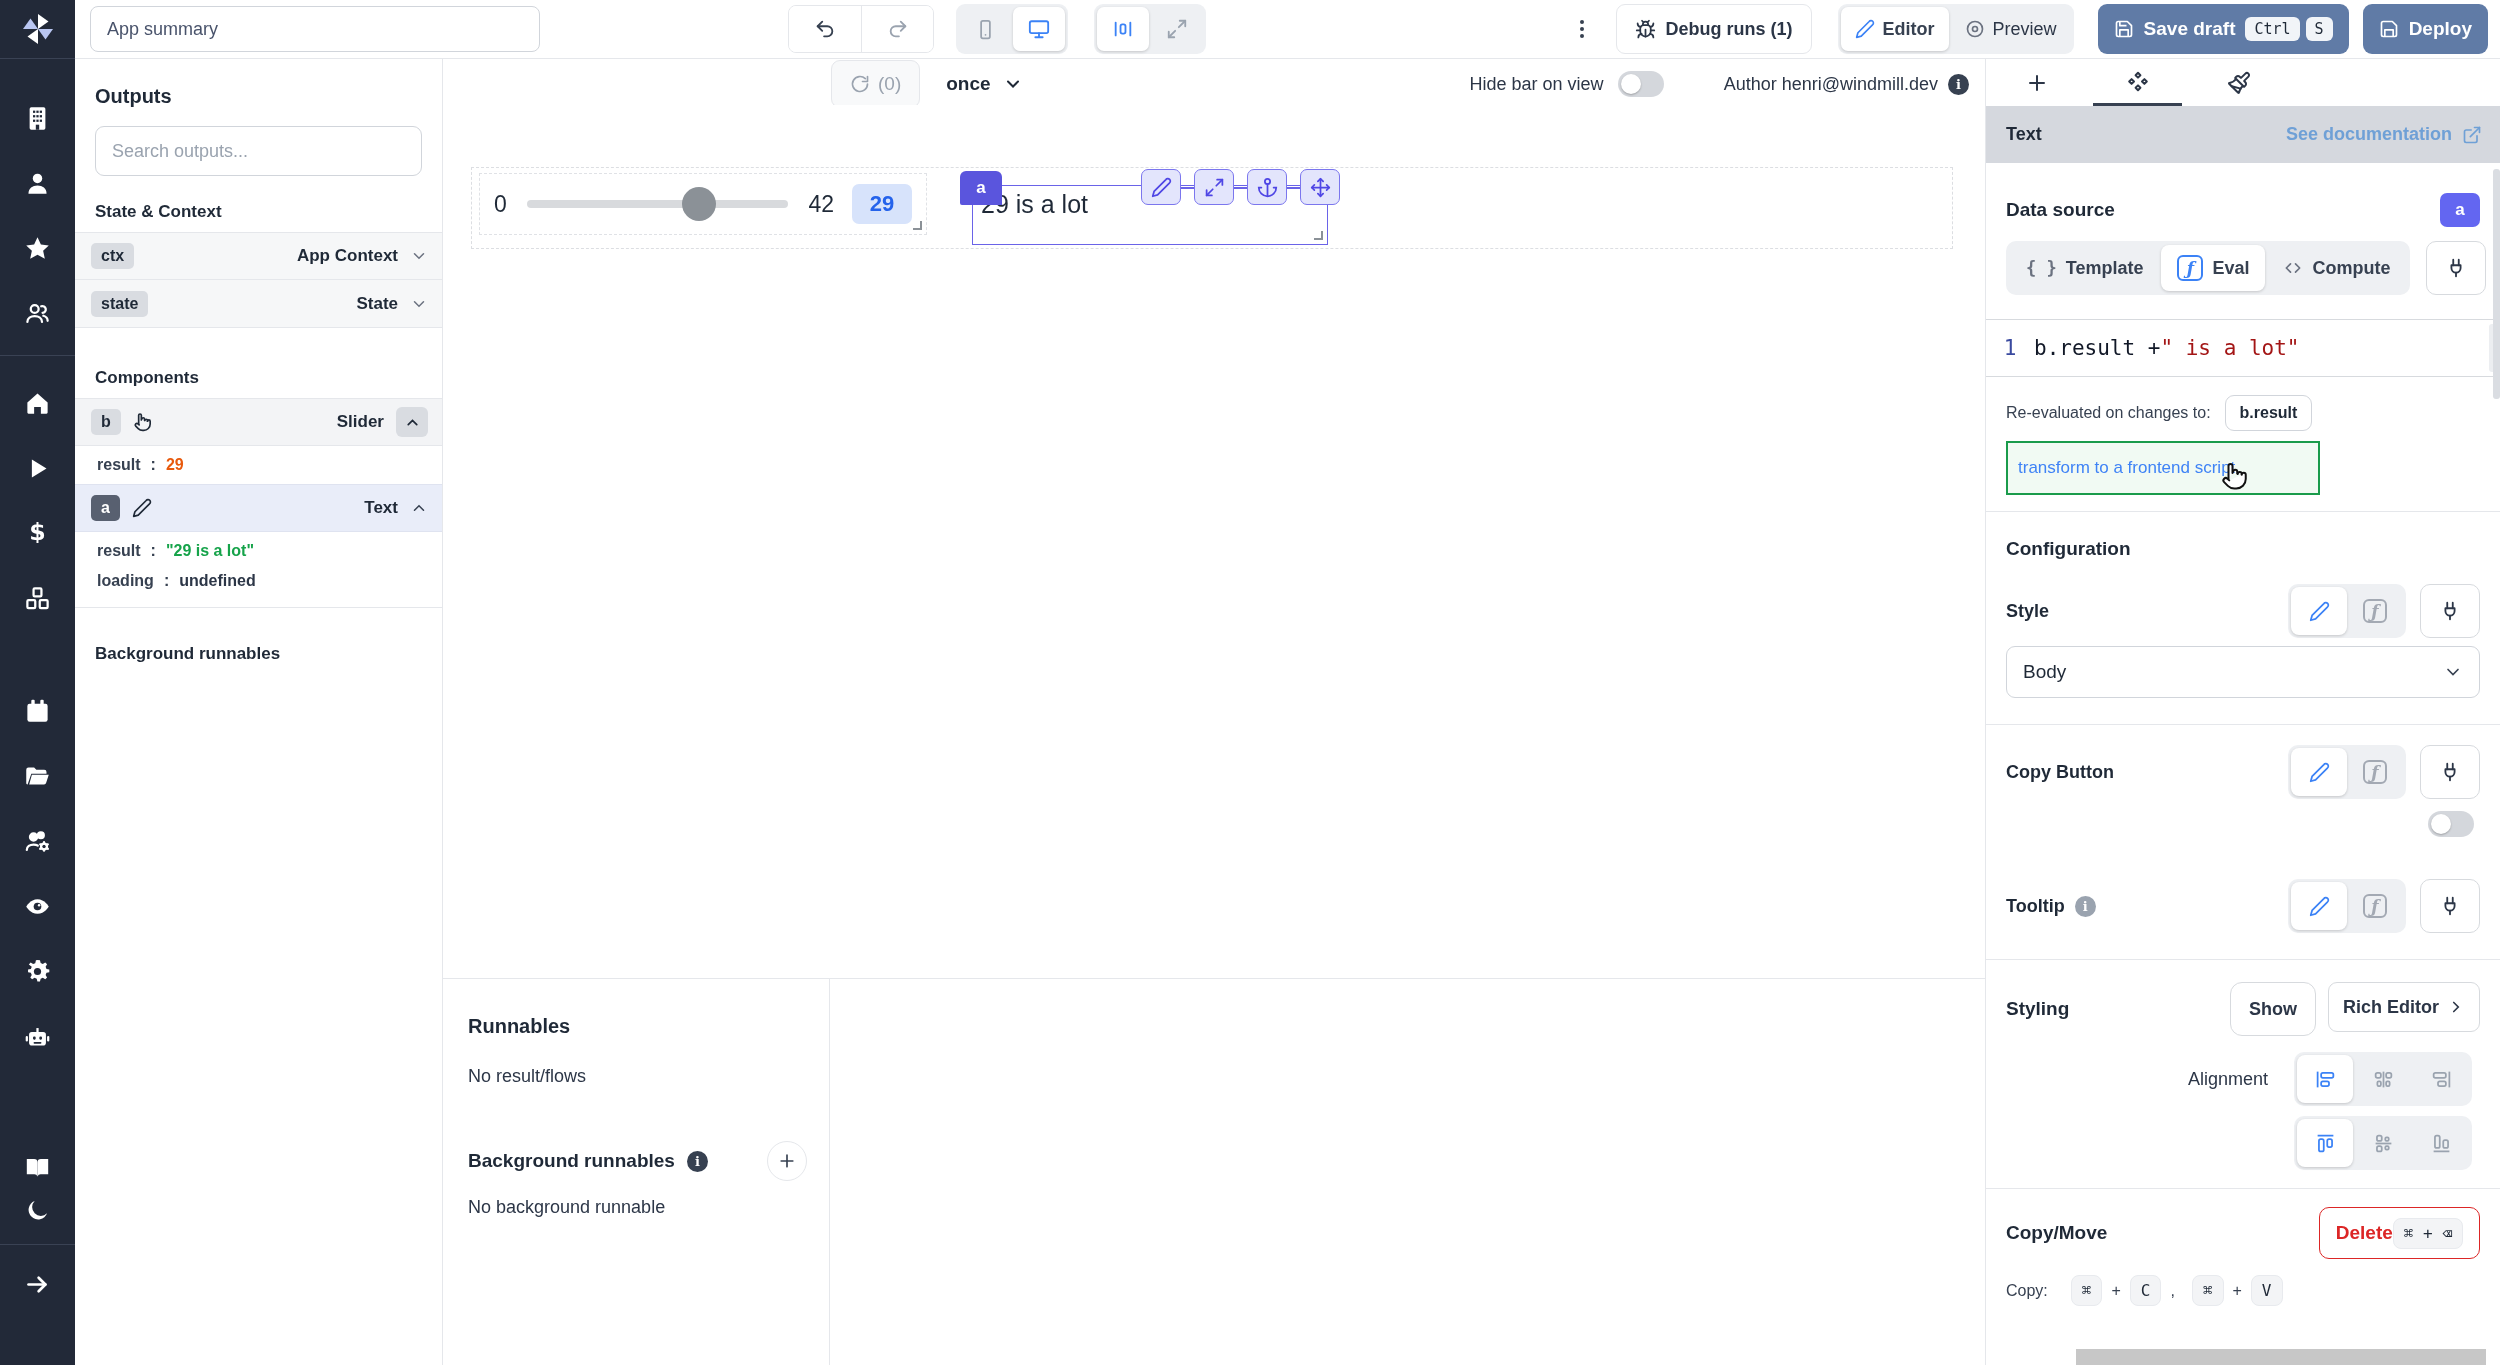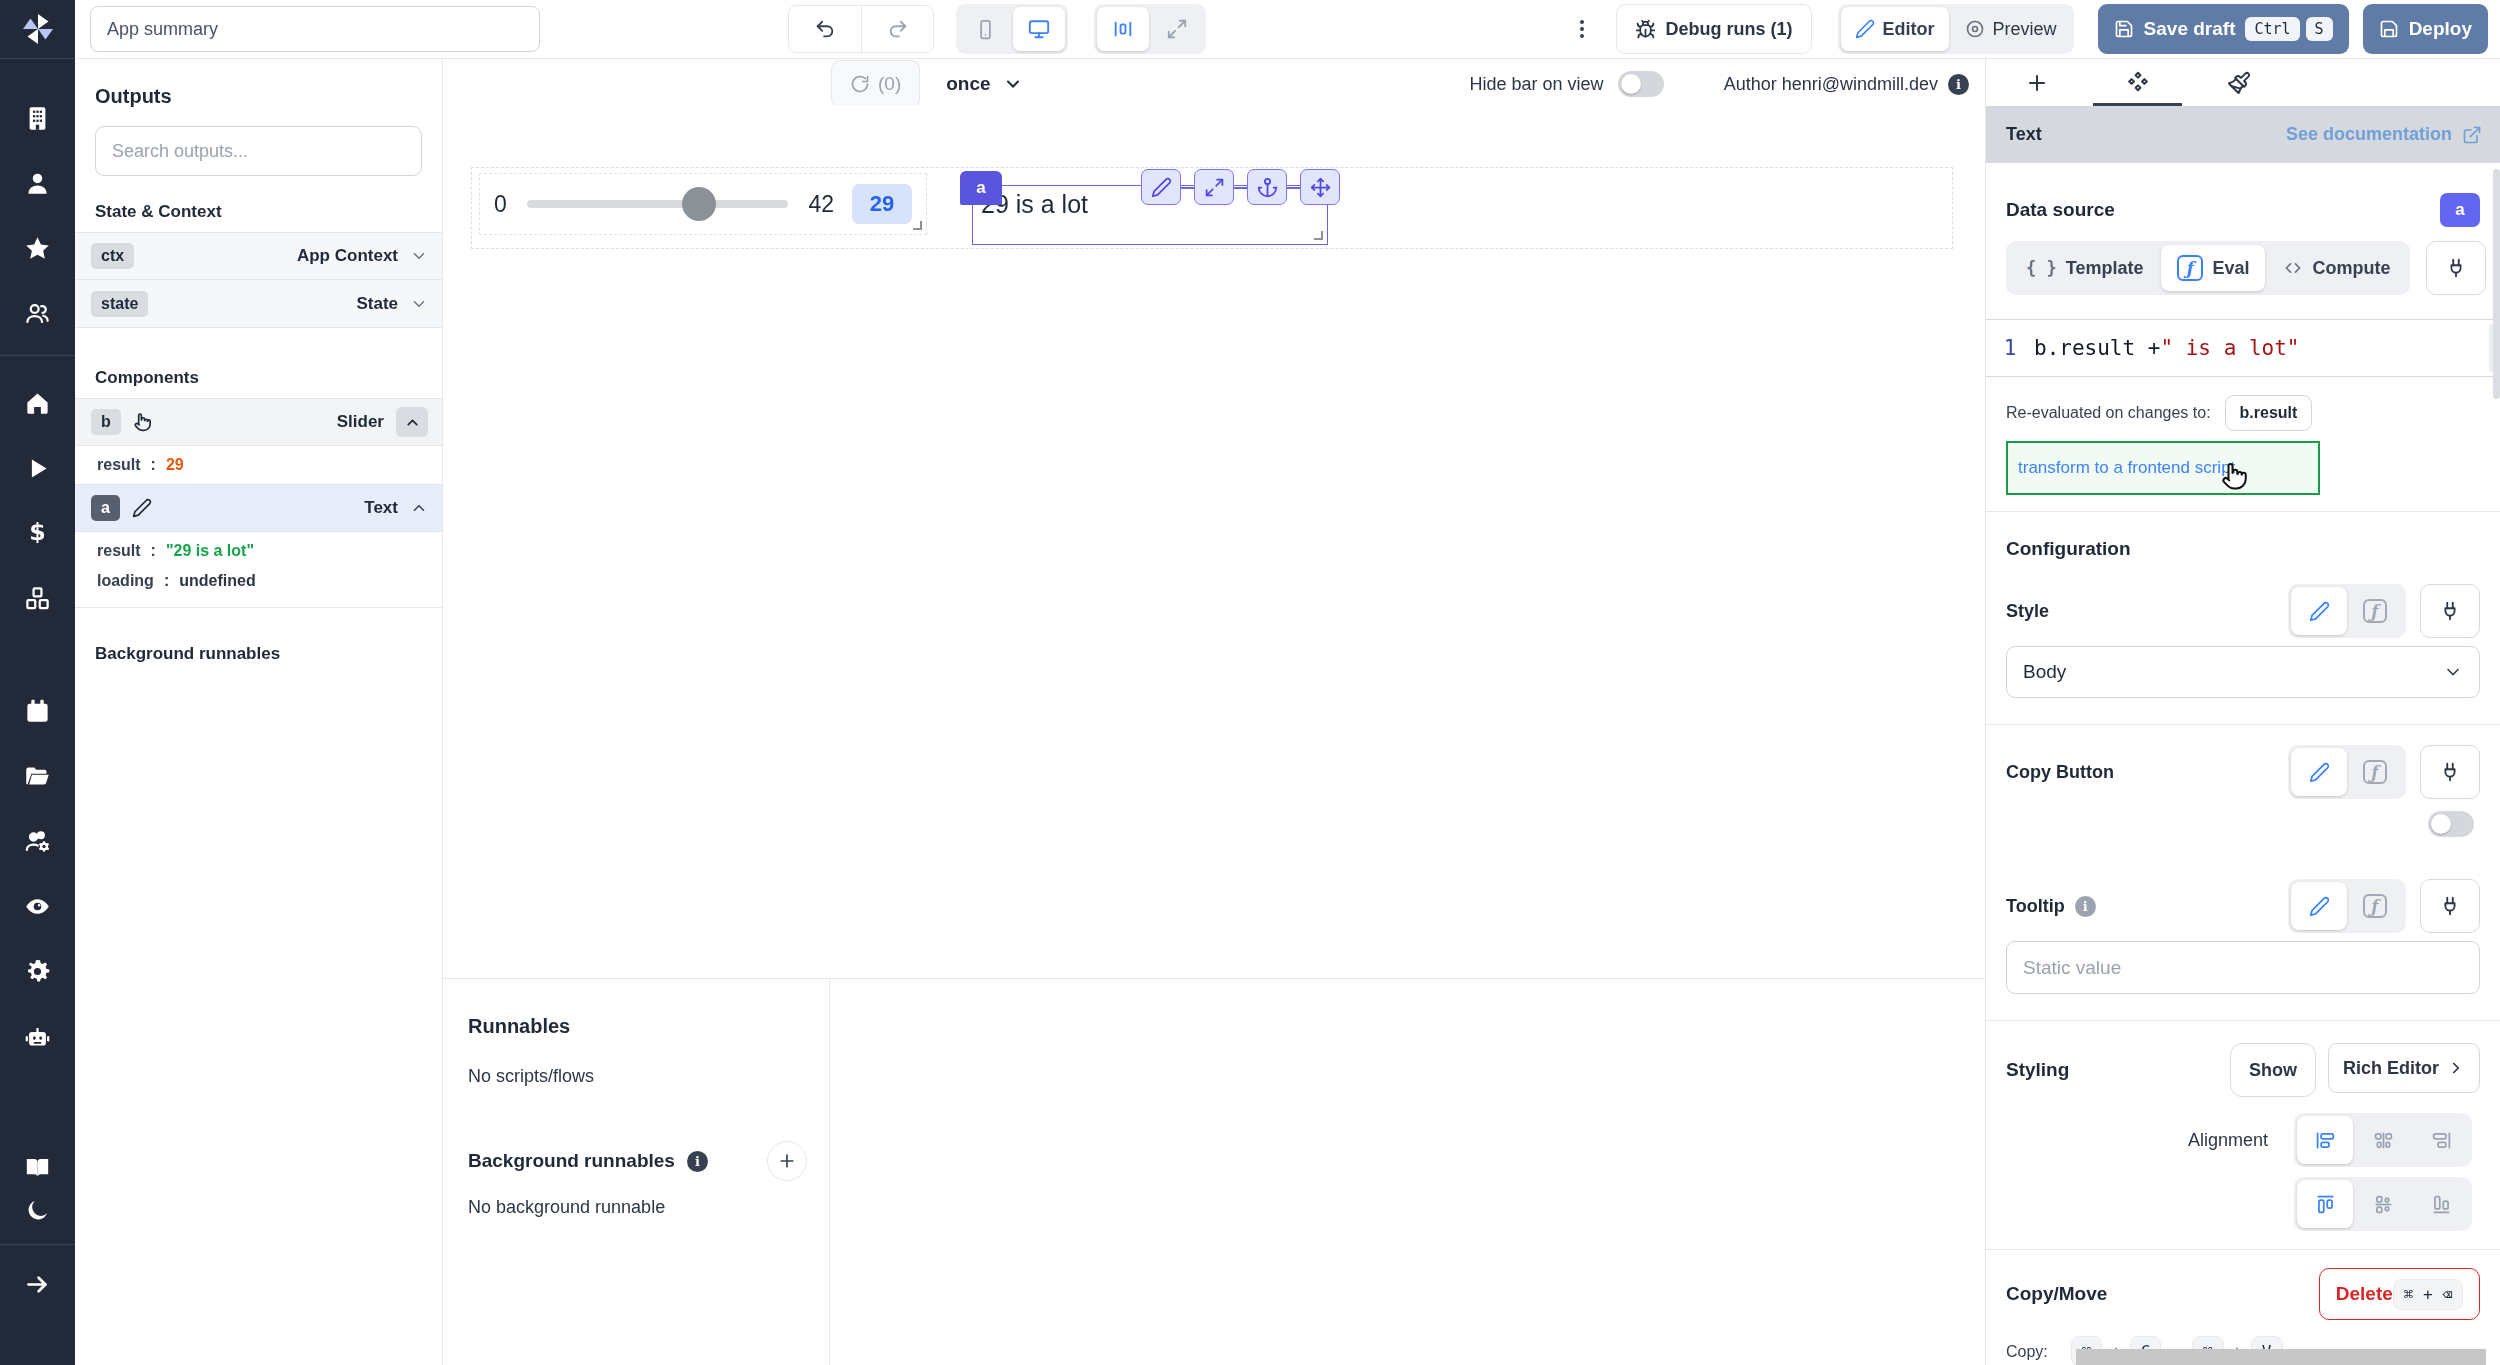--- a/index.html
+++ b/index.html
@@ -509,21 +509,21 @@
                 <svg viewBox="0 0 24 24" fill="none" stroke-width="2" stroke-linecap="round" stroke-linejoin="round">
                   <path d="M12 2v20M2 12h20"></path>
                   <path d="m9 5 3-3 3 3M9 19l3 3 3-3M5 9l-3 3 3 3M19 9l3 3-3 3"></path>
                 </svg>
               </button>
           </div>
         </div>
         <div class="bottom">
           <div class="bleft">
             <h3>Runnables</h3>
-            <div class="bempty">No scripts/flows</div>
+            <div class="bempty">No result/flows</div>
             <div class="bgrow">
               <span class="t">Background runnables</span>
               <span class="infodot">i</span>
               <button class="plus-circle">
                   <svg width="20" height="20" viewBox="0 0 24 24" fill="none" stroke="#374151" stroke-width="2" stroke-linecap="round">
                     <path d="M12 5v14M5 12h14"></path>
                   </svg>
                 </button>
             </div>
             <div class="bempty" style="margin-top:16px">No background runnable</div>
@@ -693,21 +693,20 @@
               </span>
               <button class="plug-sq">
                   <svg width="22" height="22" viewBox="0 0 24 24" fill="none" stroke="#2c3647" stroke-width="2" stroke-linecap="round" stroke-linejoin="round">
                     <path d="M9 3v6M15 3v6"></path>
                     <path d="M7 9h10v3a5 5 0 0 1-10 0Z"></path>
                     <path d="M12 17v4"></path>
                   </svg>
                 </button>
             </span>
           </div>
-          <input class="input" placeholder="Static value" style="">
           <div class="pdiv" style="margin-top:26px"></div>
 
           <div class="style-row">
             <h3>Styling</h3>
             <span class="rgt">
               <button class="show-btn">Show</button>
               <button class="rich-btn">
                 <span>Rich Editor</span>
                 <svg width="18" height="18" viewBox="0 0 24 24" fill="none" stroke="#2c3647" stroke-width="2.2" stroke-linecap="round">
                     <polyline points="9 6 15 12 9 18"></polyline>

